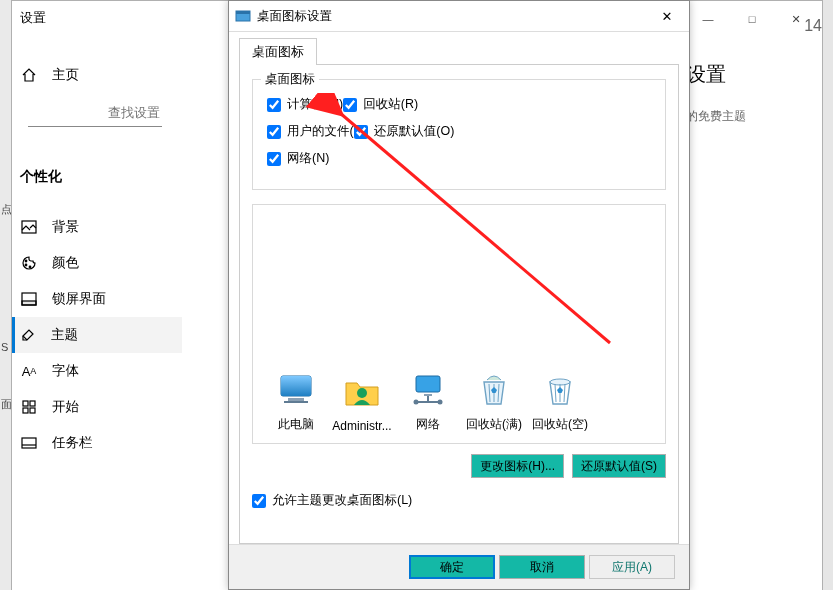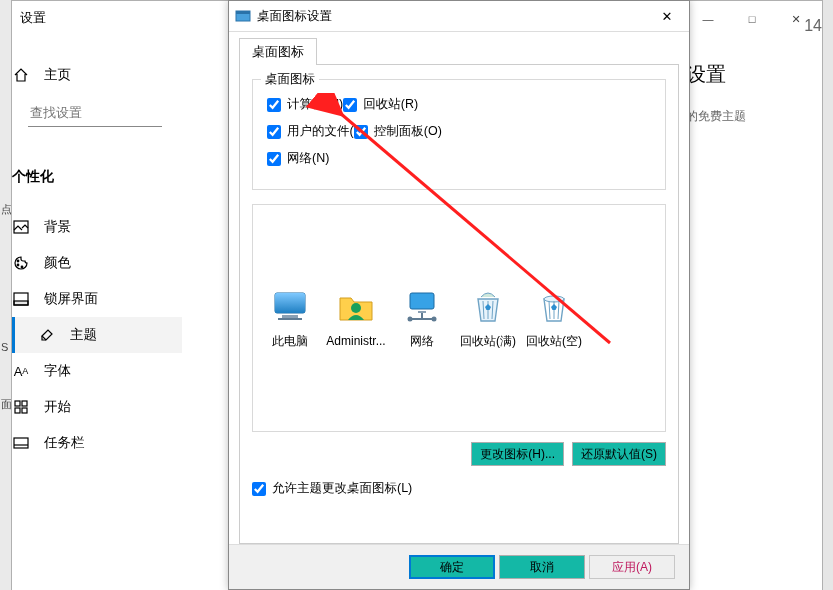--- a/index.html
+++ b/index.html
@@ -51,28 +51,28 @@
   .settings-sidebar {
     width: 170px;
     display: flex;
     flex-direction: column;
     padding-top: 20px;
   }
   .sb-item {
     height: 36px;
     display: flex;
     align-items: center;
-    padding-left: 0;
+    padding-left: 8px;
     gap: 14px;
     font-size: 13.5px;
   }
   .sb-item.active {
     background: #f3f3f3;
     border-left: 3px solid #0078d4;
-    padding-left: 23px;
+    padding-left: 4px;
     font-weight: 500;
   }
   .sb-item.category {
     font-weight: 700;
     font-size: 14px;
     margin: 14px 0 14px 0;
     align-items: center;
   }
   .sb-icon {
     width: 18px;
@@ -85,20 +85,21 @@
   .search-input {
     margin: 6px 12px 18px 16px;
     border: none;
     border-bottom: 1px solid #888;
     font-size: 13px;
     padding: 6px 2px;
     outline: none;
     color: #000000;
     background: transparent;
     width: 130px;
+    text-align: right;
   }
   .content-right {
     padding: 24px 0 0 34px;
     font-size: 20px;
     color: #000;
   }
   .content-sub {
     font-size: 12px;
     color: #666;
     margin-top: 20px;
@@ -189,23 +190,23 @@
     cursor: pointer;
   }
   label.chk input {
     margin: 0;
     width: 14px;
     height: 14px;
   }
   .icon-box {
     border: 1px solid #d9d9d9;
     height: 218px;
-    padding: 4px;
-    display: flex;
-    align-items: center;
+    padding: 10px;
+    display: flex;
+    align-items: flex-end;
   }
   .icon-item {
     width: 66px;
     display: flex;
     flex-direction: column;
     align-items: center;
     gap: 6px;
     font-size: 12px;
     text-align: center;
   }
@@ -236,21 +237,21 @@
     font-size: 12px;
     background: #14b8a6;
     border: 1px solid #adadad;
     padding: 0 8px;
     cursor: pointer;
   }
   button.win-button.primary {
     border: 2px solid #0078d4;
   }
   button.win-button:disabled {
-    color: #be185d;
+    color: #0f766e;
     background: #efefef;
     border-color: #c7c7c7;
   }
   .arrow-svg {
     position: absolute;
     left: 40px;
     top: 28px;
     pointer-events: none;
   }
   .side-hint {
@@ -423,21 +424,21 @@
           <span>回收站(R)</span>
         </label>
       </div>
       <div class="chk-row">
         <label class="chk">
           <input type="checkbox" checked="" style="">
           <span>用户的文件(U)</span>
         </label>
         <label class="chk" style="margin-left:-13px">
           <input type="checkbox" checked="" style="">
-          <span>控制面板(O)</span>
+          <span>还原默认值(O)</span>
         </label>
       </div>
       <div class="chk-row">
         <label class="chk">
           <input type="checkbox" checked="" style="">
           <span>网络(N)</span>
         </label>
       </div>
     </div>
 

